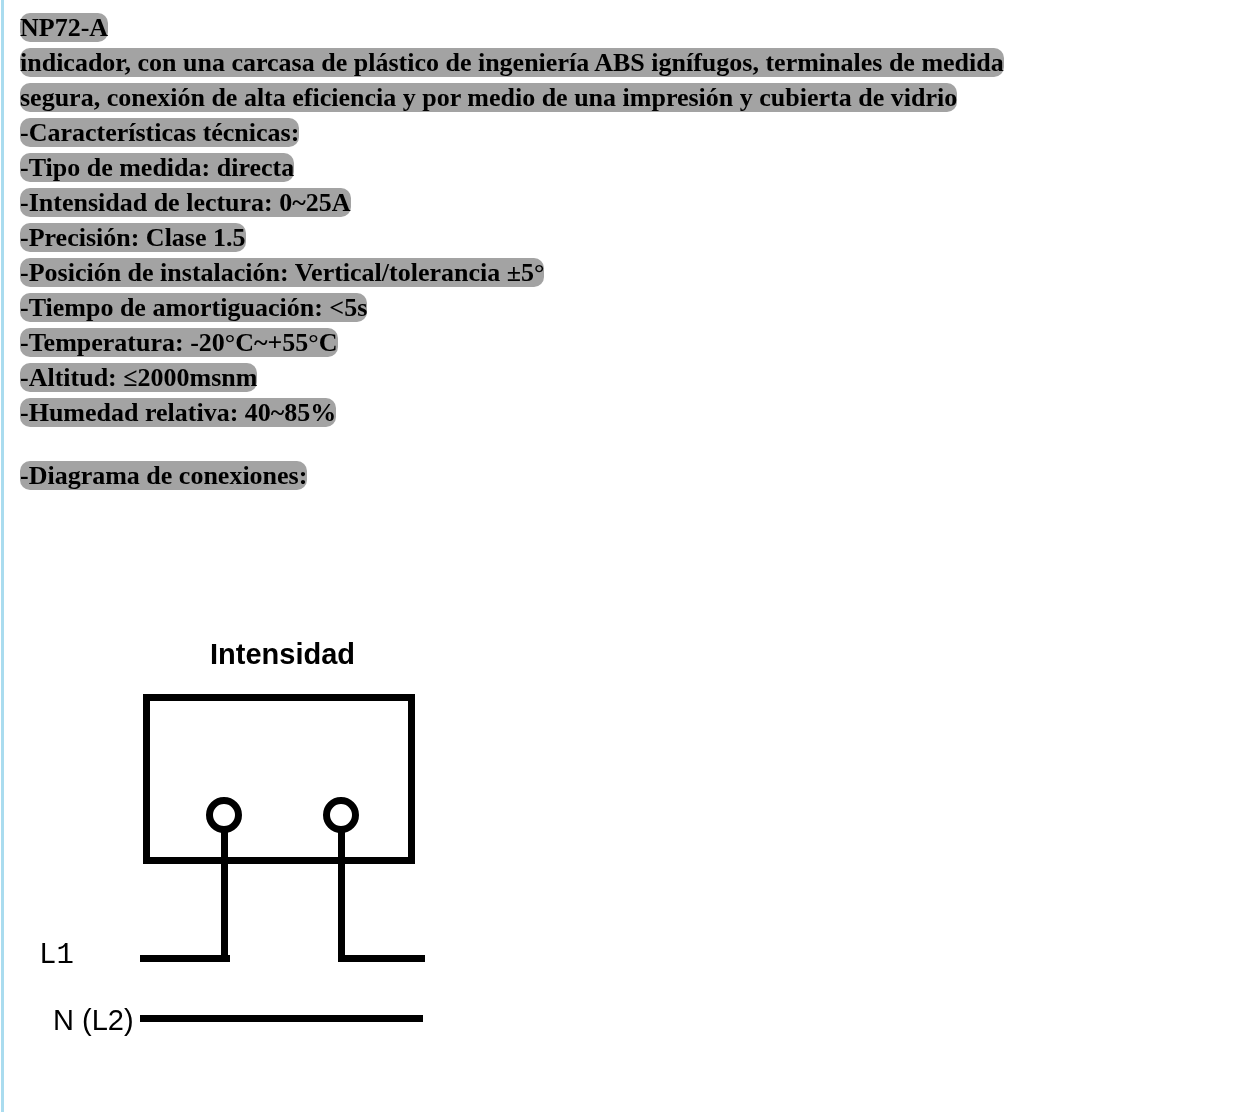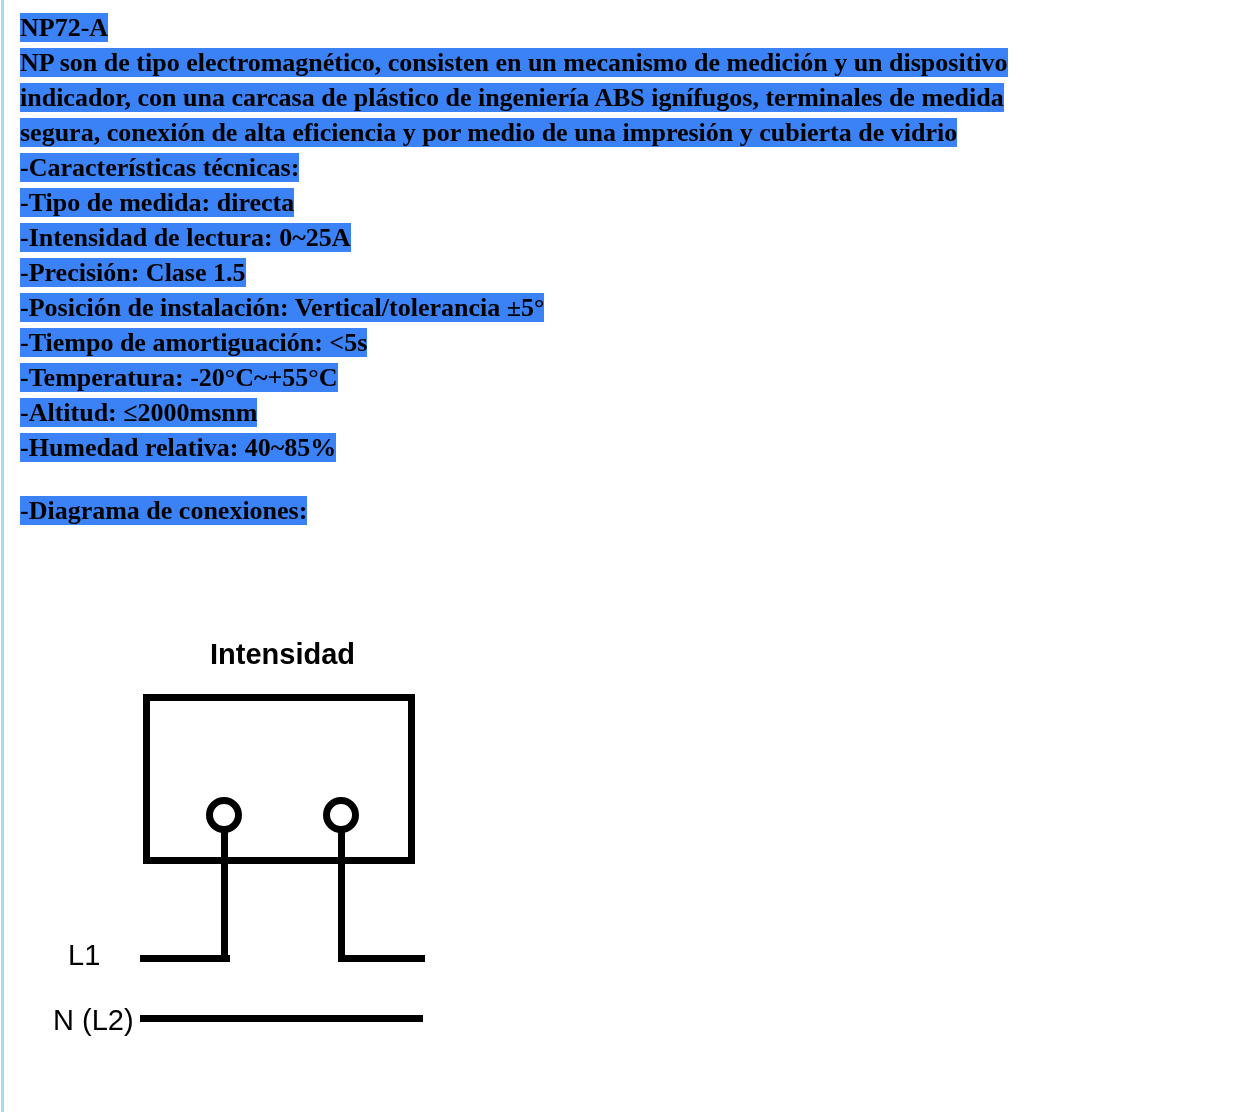--- a/index.html
+++ b/index.html
@@ -17,31 +17,31 @@
     background: #aadcef;
   }
   .content {
     position: absolute; left: 20px; top: 10px; width: 1215px;
   }
   .line {
     height: 35px; line-height: 35px;
     font-size: 26px; font-weight: bold;
     white-space: pre;
   }
-  .line .hl { background: #3b82f6; }
+  .line .hl { background: #a3a3a3; border-radius: 10px; }
   .blank-line { height: 28px; }
 
   .sans-label {
     position: absolute;
     font-family: "Liberation Sans", sans-serif;
     font-size: 29px; line-height: 35px;
     color: #000000; white-space: pre;
   }
   #intensity-label { left: 210px; top: 637px; width: 140px; text-align: center; font-weight: bold; }
-  #l1-label { left: 68px; top: 938px; }
+  #l1-label { left: 39px; top: 938px; font-family: Liberation Mono, monospace; }
   #n-label  { left: 53px; top: 1003px; text-align: center; }
 
   .meter-box {
     position: absolute; left: 143px; top: 694px;
     width: 272px; height: 170px;
     border: 7px solid #000000; background: #ffffff;
   }
   .terminal {
     position: absolute; width: 36px; height: 36px;
     border: 7px solid #000000; border-radius: 50%;
@@ -57,21 +57,20 @@
   #wire-neutral  { left: 140px; top: 1015px; width: 283px; height: 7px; }
 </style>
 </head>
 <body>
 
 <div class="left-rule"></div>
 
 <div class="content">
   <div class="line"><span class="hl">NP72-A</span></div>
 
-  <div class="line"><span class="hl">NP son de tipo electromagnético, consisten en un mecanismo de medición y un dispositivo</span></div>
   <div class="line"><span class="hl">indicador, con una carcasa de plástico de ingeniería ABS ignífugos, terminales de medida</span></div>
   <div class="line"><span class="hl">segura, conexión de alta eficiencia y por medio de una impresión y cubierta de vidrio</span></div>
 
   <div class="line"><span class="hl">-Características técnicas:</span></div>
   <div class="line"><span class="hl">-Tipo de medida: directa</span></div>
   <div class="line"><span class="hl">-Intensidad de lectura: 0~25A</span></div>
   <div class="line"><span class="hl">-Precisión: Clase 1.5</span></div>
   <div class="line"><span class="hl">-Posición de instalación: Vertical/tolerancia ±5°</span></div>
   <div class="line"><span class="hl">-Tiempo de amortiguación: &lt;5s</span></div>
   <div class="line"><span class="hl">-Temperatura: -20°C~+55°C</span></div>

